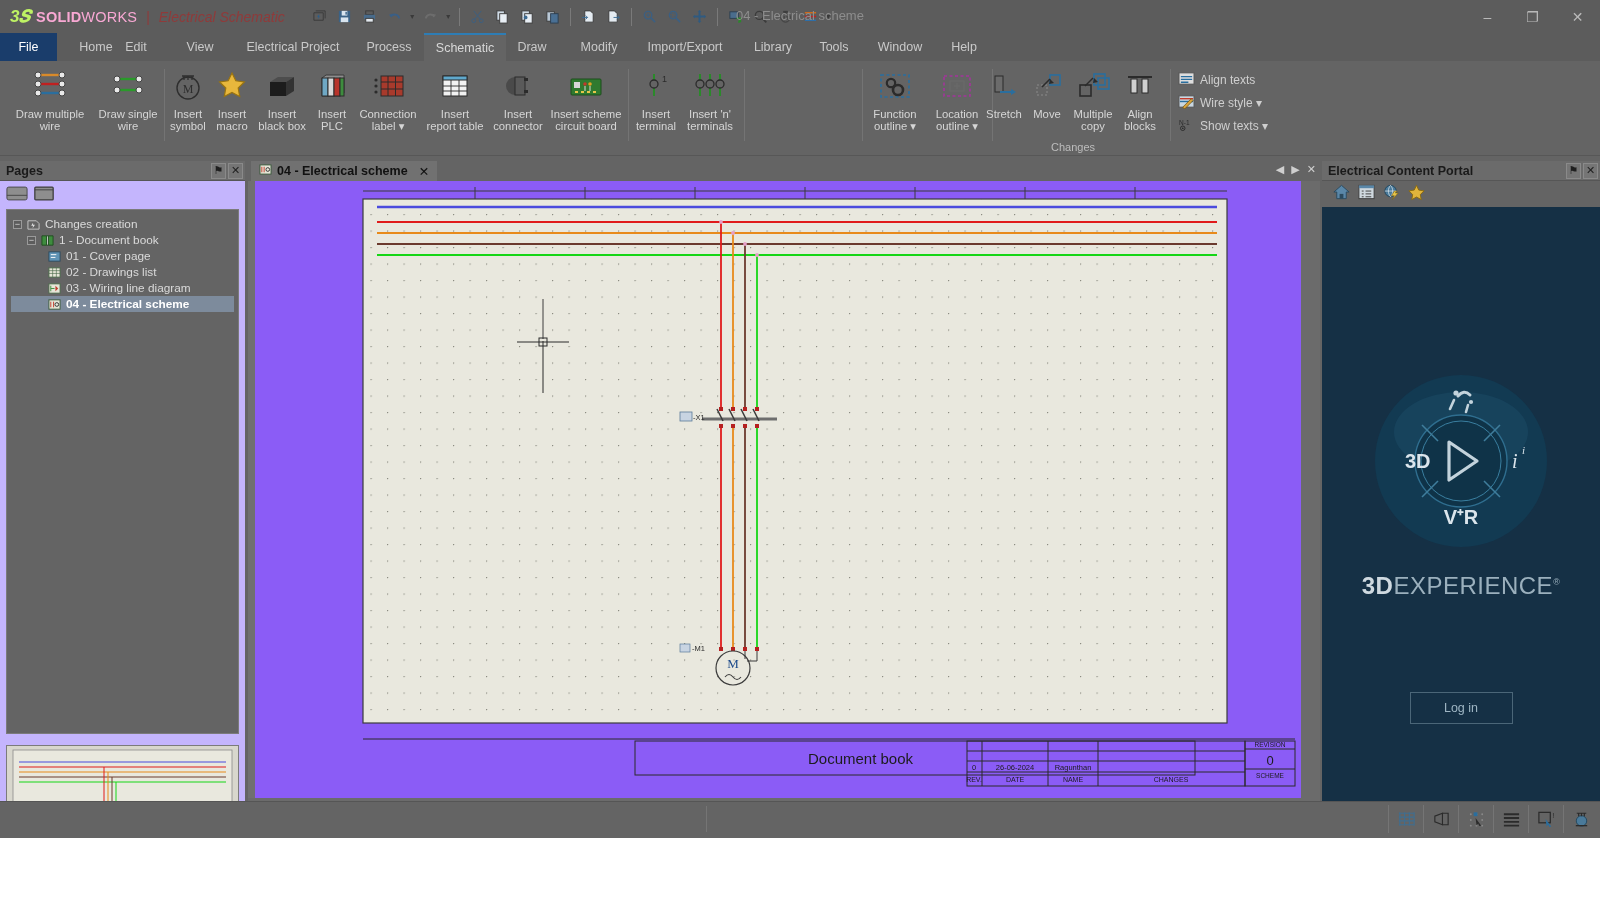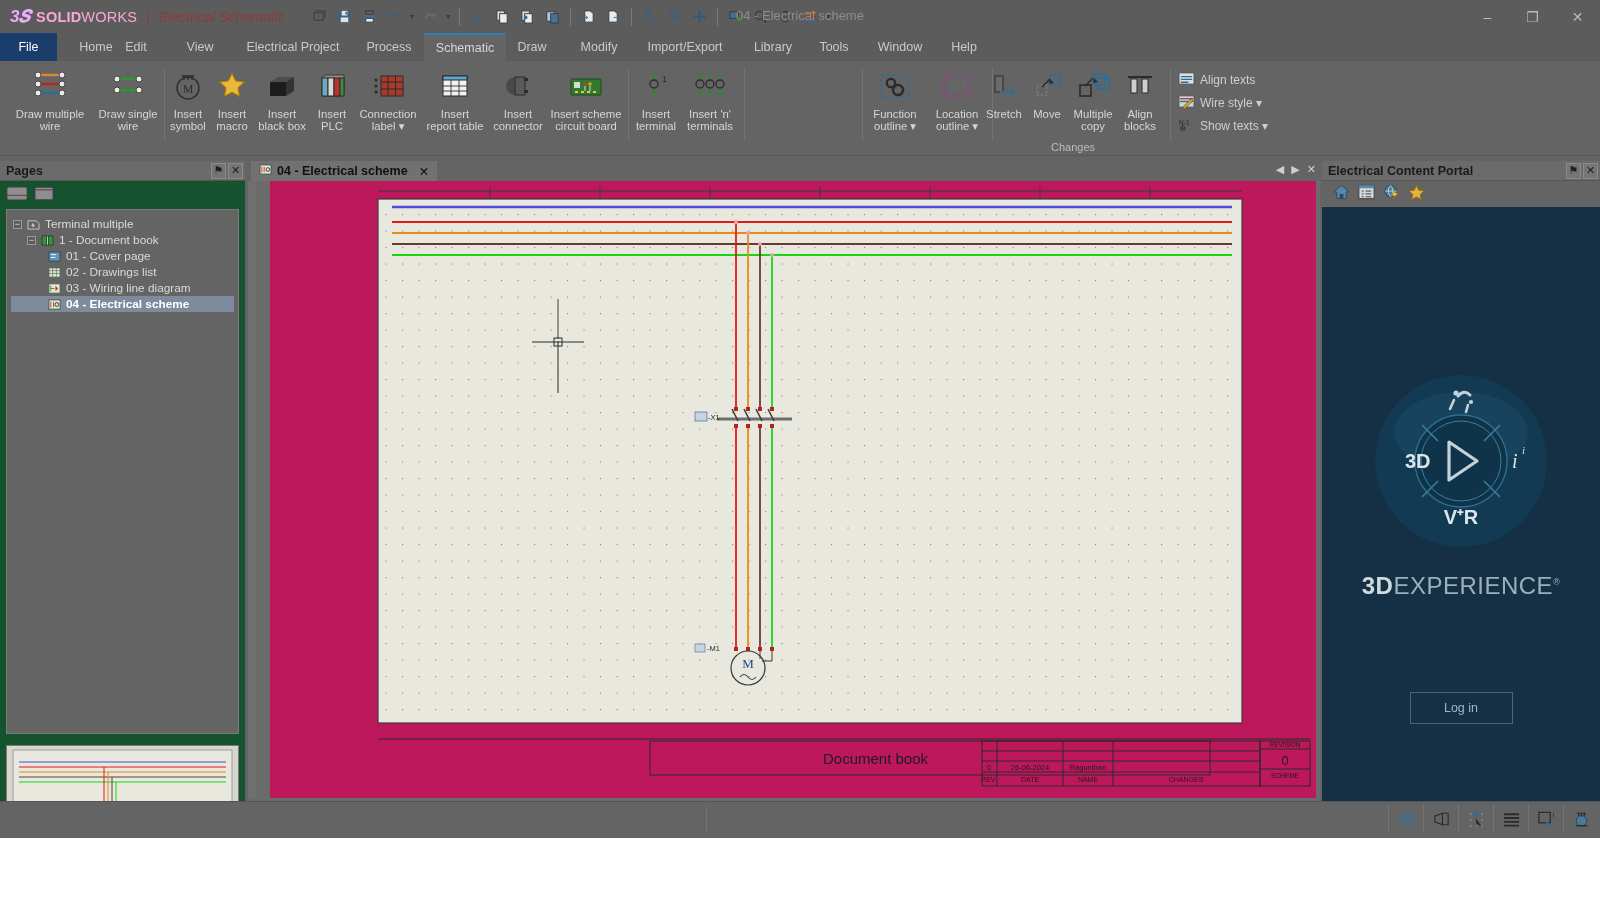--- a/index.html
+++ b/index.html
@@ -4,21 +4,21 @@
 <style>
   * { box-sizing: border-box; margin:0; padding:0; }
   html,body { width:1600px; height:900px; overflow:hidden; background:#ffffff;
     font-family:"Liberation Sans", sans-serif; -webkit-font-smoothing:antialiased; }
   #app { position:relative; width:1600px; height:838px; background:#646464; overflow:hidden; }
 
   
   .titlebar { position:absolute; left:0; top:0; width:1600px; height:33px; background:#5c5c5c;
     display:flex; align-items:center; }
   .brand { display:flex; align-items:center; gap:7px; padding-left:10px; white-space:nowrap; }
-  .ds-logo { font-size:17px; font-weight:bold; color:#f0abfc; font-style:italic; letter-spacing:-1px;}
+  .ds-logo { font-size:17px; font-weight:bold; color:#bef264; font-style:italic; letter-spacing:-1px;}
   .sw-name { font-size:14.5px; font-weight:bold; color:#f9a8d4; letter-spacing:.2px; }
   .sw-name .light { font-weight:normal; }
   .sw-sep { color:#8f3a3a; font-size:14px; padding:0 2px;}
   .sw-sub { font-size:14px; color:#8f3a3a; font-style:italic; }
   .qat { display:flex; align-items:center; gap:0px; margin-left:22px; }
   .qbtn { width:25px; height:25px; display:flex; align-items:center; justify-content:center;
     color:#3f3f3f; }
   .qsep { width:1px; height:18px; background:#7a7a7a; margin:0 5px; }
   .qcaret { width:11px; height:25px; display:flex; align-items:center; justify-content:center;
     font-size:7px; color:#3a3a3a;}
@@ -41,21 +41,21 @@
      border-bottom:1px solid #575757; }
   .rbtn { position:absolute; top:4px; width:62px; text-align:center; color:#d6d6d6; font-size:11.3px;
      line-height:11.8px; }
   .rbtn .ico { height:44px; display:flex; align-items:flex-end; justify-content:center; padding-bottom:3px;}
   .rbtn .lbl { display:block; padding:0 1px; }
   .vsep { position:absolute; top:8px; width:1px; height:72px; background:#747474; }
   .grplabel { position:absolute; bottom:2px; font-size:11px; color:#bdbdbd; text-align:center; }
   .smallrow { position:absolute; display:flex; align-items:center; gap:5px; color:#cfcfcf; font-size:12px;}
 
   
-  .pages { position:absolute; left:0; top:161px; width:245px; height:677px; background:#14532d; }
+  .pages { position:absolute; left:0; top:161px; width:245px; height:677px; background:#c4b5fd; }
   .panelhdr { height:20px; background:#6b6b6b; display:flex; align-items:center;
      border-bottom:1px solid #565656; }
   .panelhdr .t { font-size:12.5px; font-weight:bold; color:#1a1a1a; padding-left:6px; flex:1;}
   .panelhdr .b { width:15px; height:16px; display:flex;align-items:center;justify-content:center;
      font-size:11px; color:#1f1f1f; border:1px solid #8a8a8a; margin-right:2px; background:#757575;}
   .ptoolbar { height:25px; display:flex; align-items:center; gap:3px; padding-left:5px; }
   .ptb { width:24px; height:20px; display:flex; align-items:center; justify-content:center; }
   .tree { position:absolute; left:6px; top:48px; width:233px; height:525px; background:#646464;
      border:1px solid #7b7b7b; padding:6px 4px; }
   .tnode { display:flex; align-items:center; height:16px; font-size:11.8px; color:#dadada;
@@ -69,21 +69,21 @@
 
   
   .center { position:absolute; left:248px; top:161px; width:1072px; height:677px; background:#646464; }
   .doctabbar { height:20px; background:#646464; position:relative; }
   .doctab { position:absolute; left:3px; top:0; height:20px; display:flex; align-items:center; gap:5px;
      padding:0 8px; background:#717171; font-size:12.5px; font-weight:bold; color:#111; }
   .navarrows { position:absolute; right:4px; top:2px; display:flex; gap:7px; align-items:center;
      color:#cfcfcf; font-size:11px;}
   .canvaswrap { position:absolute; left:0; top:20px; width:1072px; height:637px; background:#6b6b6b; }
   .vruler { position:absolute; left:0; top:0; width:8px; height:617px; background:#707070; }
-  .canvas { position:absolute; left:22px; top:0px; width:1046px; height:617px; background:#be185d;
+  .canvas { position:absolute; left:7px; top:0px; width:1046px; height:617px; background:#8b5cf6;
     overflow:hidden;}
   .sidelabel { position:absolute; left:80px; top:468px; width:14px; font-size:10.5px; color:#cfcfcf;
      writing-mode:vertical-rl; transform:rotate(180deg); white-space:nowrap; letter-spacing:.3px;}
   .handle { position:absolute; width:7px; height:9px; color:#cfcfcf; font-size:9px;
      display:flex;align-items:center;justify-content:center;}
 
   
   .portal { position:absolute; left:1322px; top:161px; width:278px; height:677px; background:#646464;}
   .ptoolbar2 { height:25px; display:flex; align-items:center; gap:6px; padding-left:10px; }
   .portalbody { position:absolute; left:0; top:46px; width:278px; height:631px;
@@ -609,21 +609,21 @@
 
     <div class="tree">
       <div class="tnode" style="padding-left:2px;">
         <span class="tbox">−</span>
         <span class="tico">
           <svg width="15" height="13" viewBox="0 0 16 14">
               <path d="M2 3h9l3 3v6H2z" fill="none" stroke="#c9c9c9"></path>
               <path d="M7.5 5l-2 3.4h2L7 11l2.6-3.6H7.6z" fill="#e0e0e0"></path>
             </svg>
         </span>
-        <span>Terminal multiple</span>
+        <span>Changes creation</span>
       </div>
       <div class="tnode" style="padding-left:16px;">
         <span class="tbox">−</span>
         <span class="tico">
           <svg width="15" height="13" viewBox="0 0 16 14">
               <path d="M2 2h5v10H2z" fill="#3e8c3e" stroke="#1e4d1e"></path>
               <path d="M9 2h5v10H9z" fill="#3e8c3e" stroke="#1e4d1e"></path>
               <path d="M7 2h2v10H7z" fill="#d8d8d8" stroke="#1e4d1e"></path>
             </svg>
         </span>

